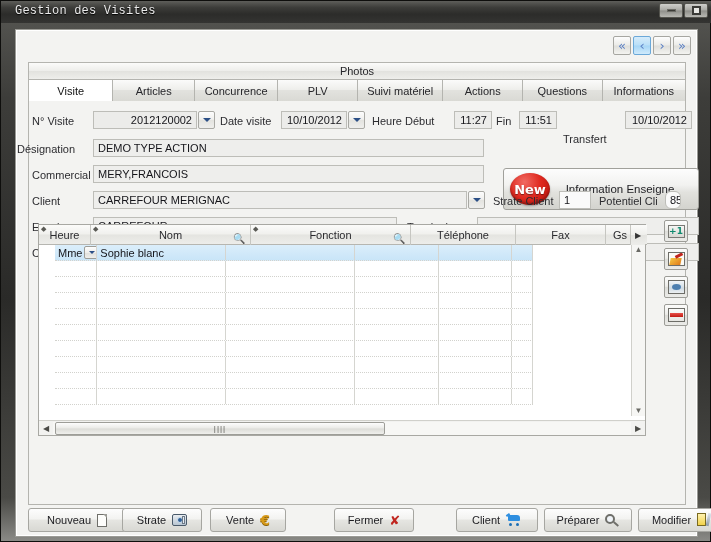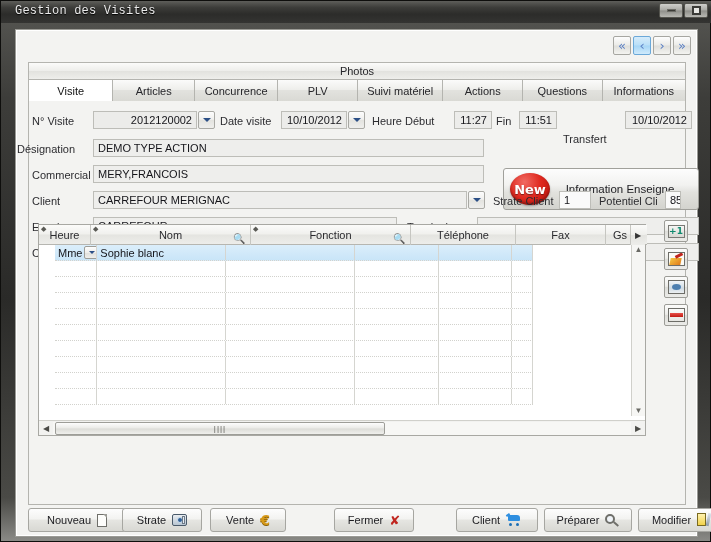--- a/index.html
+++ b/index.html
@@ -544,21 +544,21 @@
     </div>
 
     <span class="lbl" style="left:16px; top:165px;">Client</span>
     <div class="fld" style="left:77px; top:161px; width:374px;">CARREFOUR MERIGNAC</div>
     <div class="dd" style="left:452px; top:161px;">
       <span class="caret"></span>
     </div>
     <span class="lbl" style="left:477px; top:165px;">Strate Client</span>
     <div class="fld white" style="left:543px; top:161px; width:32px;">1</div>
     <span class="lbl" style="left:583px; top:165px;">Potentiel Cli</span>
-    <div class="fld white" style="left:649px; top:161px; width:16px;">85</div>
+    <div class="fld white" style="left:649px; top:161px; width:16px;border-radius:6px;">85</div>
 
     <span class="lbl" style="left:16px; top:191px;">Enseigne</span>
     <div class="fld" style="left:77px; top:187px; width:304px;">CARREFOUR</div>
     <span class="lbl" style="left:391px; top:191px;">Typologie</span>
     <div class="fld" style="left:461px; top:187px; width:222px;"></div>
 
     <span class="lbl" style="left:16px; top:217px;">Centrale Nat</span>
     <div class="fld" style="left:77px; top:213px; width:304px;">CARREFOUR</div>
     <span class="lbl" style="left:391px; top:217px;">Centrale Reg</span>
     <div class="fld" style="left:461px; top:213px; width:222px;"></div>

